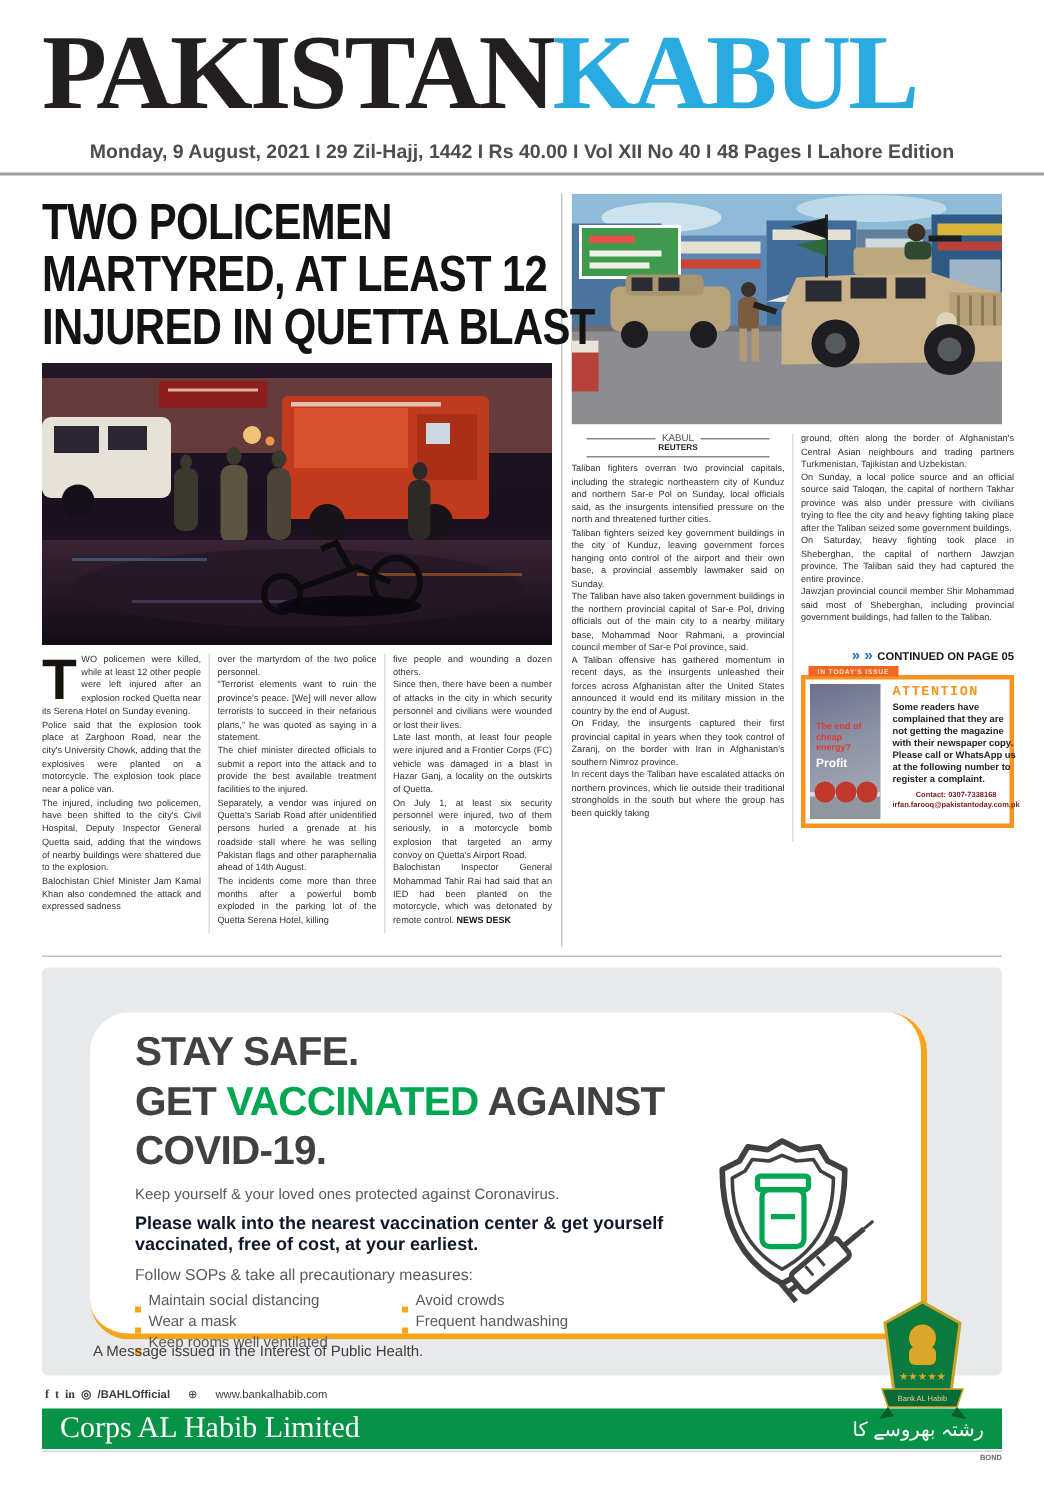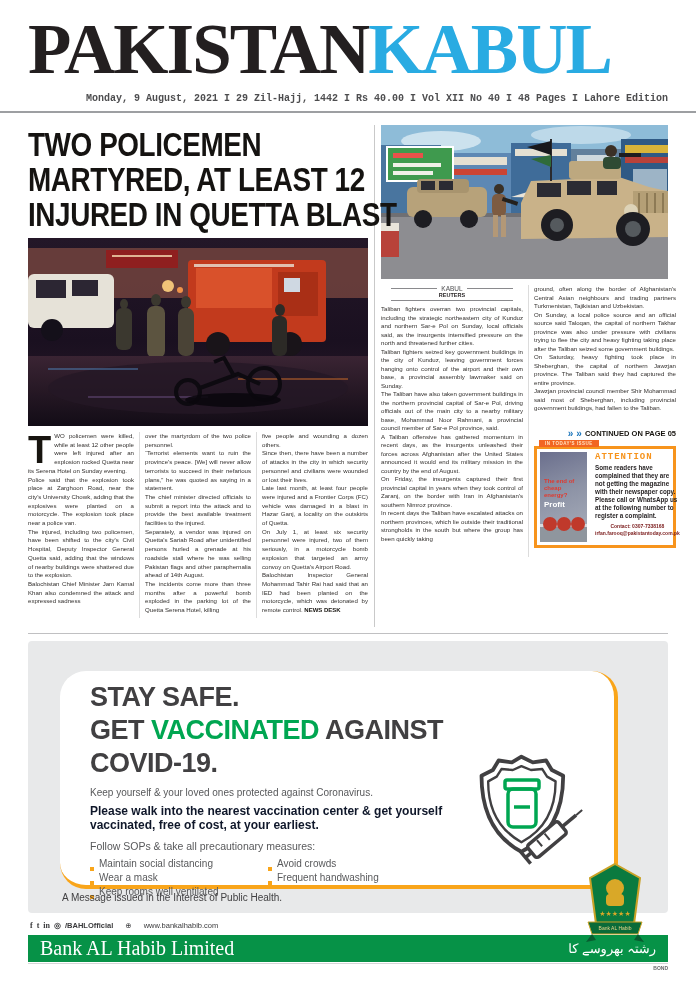--- a/index.html
+++ b/index.html
@@ -6,21 +6,21 @@
   .page{position:relative;width:696px;height:1005px;background:#ffffff;overflow:hidden;
         font-family:"Liberation Sans", sans-serif;color:#231f20;}
   .inner{margin:0 28px;}
 
   
   .masthead{padding-top:14px;text-align:left;white-space:nowrap;}
   .masthead .mast-black{font-family:"Liberation Serif", serif;font-weight:bold;font-size:71px;
         letter-spacing:-2px;color:#231f20;line-height:1;}
   .masthead .mast-blue{font-family:"Liberation Serif", serif;font-weight:bold;font-size:71px;
         letter-spacing:-2px;color:#29abe2;line-height:1;}
-  .dateline{text-align:right;font-size:10px;font-weight:bold;color:#4d4d4f;margin-top:8px;font-family:Liberation Mono, monospace;}
+  .dateline{text-align:center;font-size:13px;font-weight:bold;color:#4d4d4f;margin-top:8px;}
   .full-rule{height:2px;background:#9d9fa2;margin-top:7px;}
 
   
   .main{display:flex;margin-top:12px;height:502px;}
   .left-story{width:340px;flex:0 0 340px;}
   .v-divider{width:1px;background:#c9c9c9;margin:0 6px;}
   .right-story{flex:1;min-width:0;}
 
   .lead-headline{margin-top:2px;}
   .lead-headline .hl{font-weight:bold;font-size:34px;line-height:35px;letter-spacing:-0.5px;
@@ -405,21 +405,21 @@
         <span class="glyph">f</span>
         <span class="glyph">t</span>
         <span class="glyph">in</span>
         <span class="glyph">◎</span>
         <span>/BAHLOfficial</span>
         <span class="site">⊕</span>
         <span class="site">www.bankalhabib.com</span>
       </div>
 
       <div class="green-bar">
-        <span class="bank-name">Bank AL Habib Limited</span>
+        <span class="bank-name">Corps AL Habib Limited</span>
         <span class="urdu">رشتہ بھروسے کا</span>
       </div>
 
       <div class="crest">
         <svg width="58" height="86" viewBox="0 0 58 86">
           <path d="M29 2 L54 16 L48 62 L10 62 L4 16 Z" fill="#0a7a3f" stroke="#c9a227" stroke-width="2"></path>
           <circle cx="29" cy="26" r="9" fill="#d9a828"></circle>
           <rect x="20" y="32" width="18" height="12" rx="4" fill="#d9a828"></rect>
           <text x="29" y="54" text-anchor="middle" font-size="7" fill="#d9a828">★★★★★</text>
           <path d="M2 60 L56 60 L52 72 L6 72 Z" fill="#0a6b38" stroke="#c9a227" stroke-width="1"></path>

